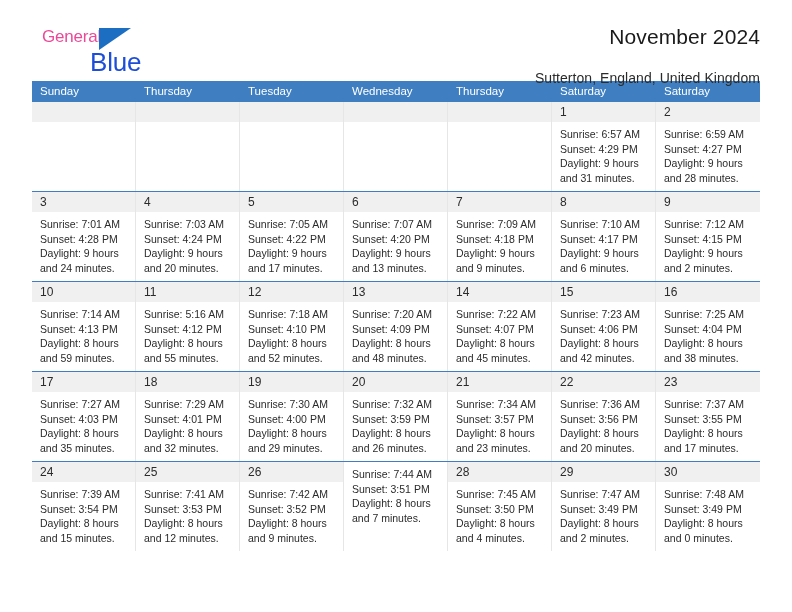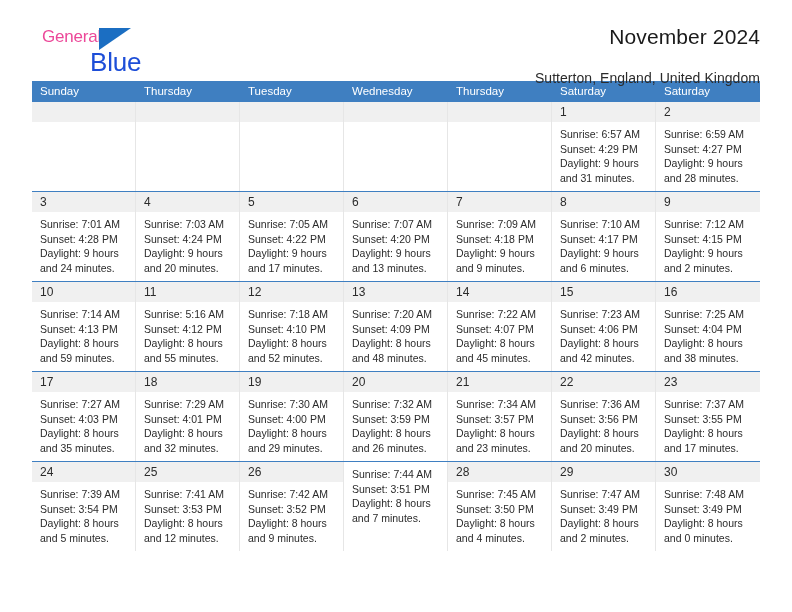--- a/index.html
+++ b/index.html
@@ -448,21 +448,21 @@
     </div>
 
     <div class="week">
       <div class="cell">
         <div class="cell-head">
             <span class="daynum">24</span>
           </div>
         <div class="cell-body">
           <div class="info-line">Sunrise: 7:39 AM</div>
           <div class="info-line">Sunset: 3:54 PM</div>
-          <div class="info-wrap">Daylight: 8 hours and 5 minutes.</div>
+          <div class="info-wrap">Daylight: 8 hours and 15 minutes.</div>
         </div>
       </div>
       <div class="cell">
         <div class="cell-head">
             <span class="daynum">25</span>
           </div>
         <div class="cell-body">
           <div class="info-line">Sunrise: 7:41 AM</div>
           <div class="info-line">Sunset: 3:53 PM</div>
           <div class="info-wrap">Daylight: 8 hours and 12 minutes.</div>

